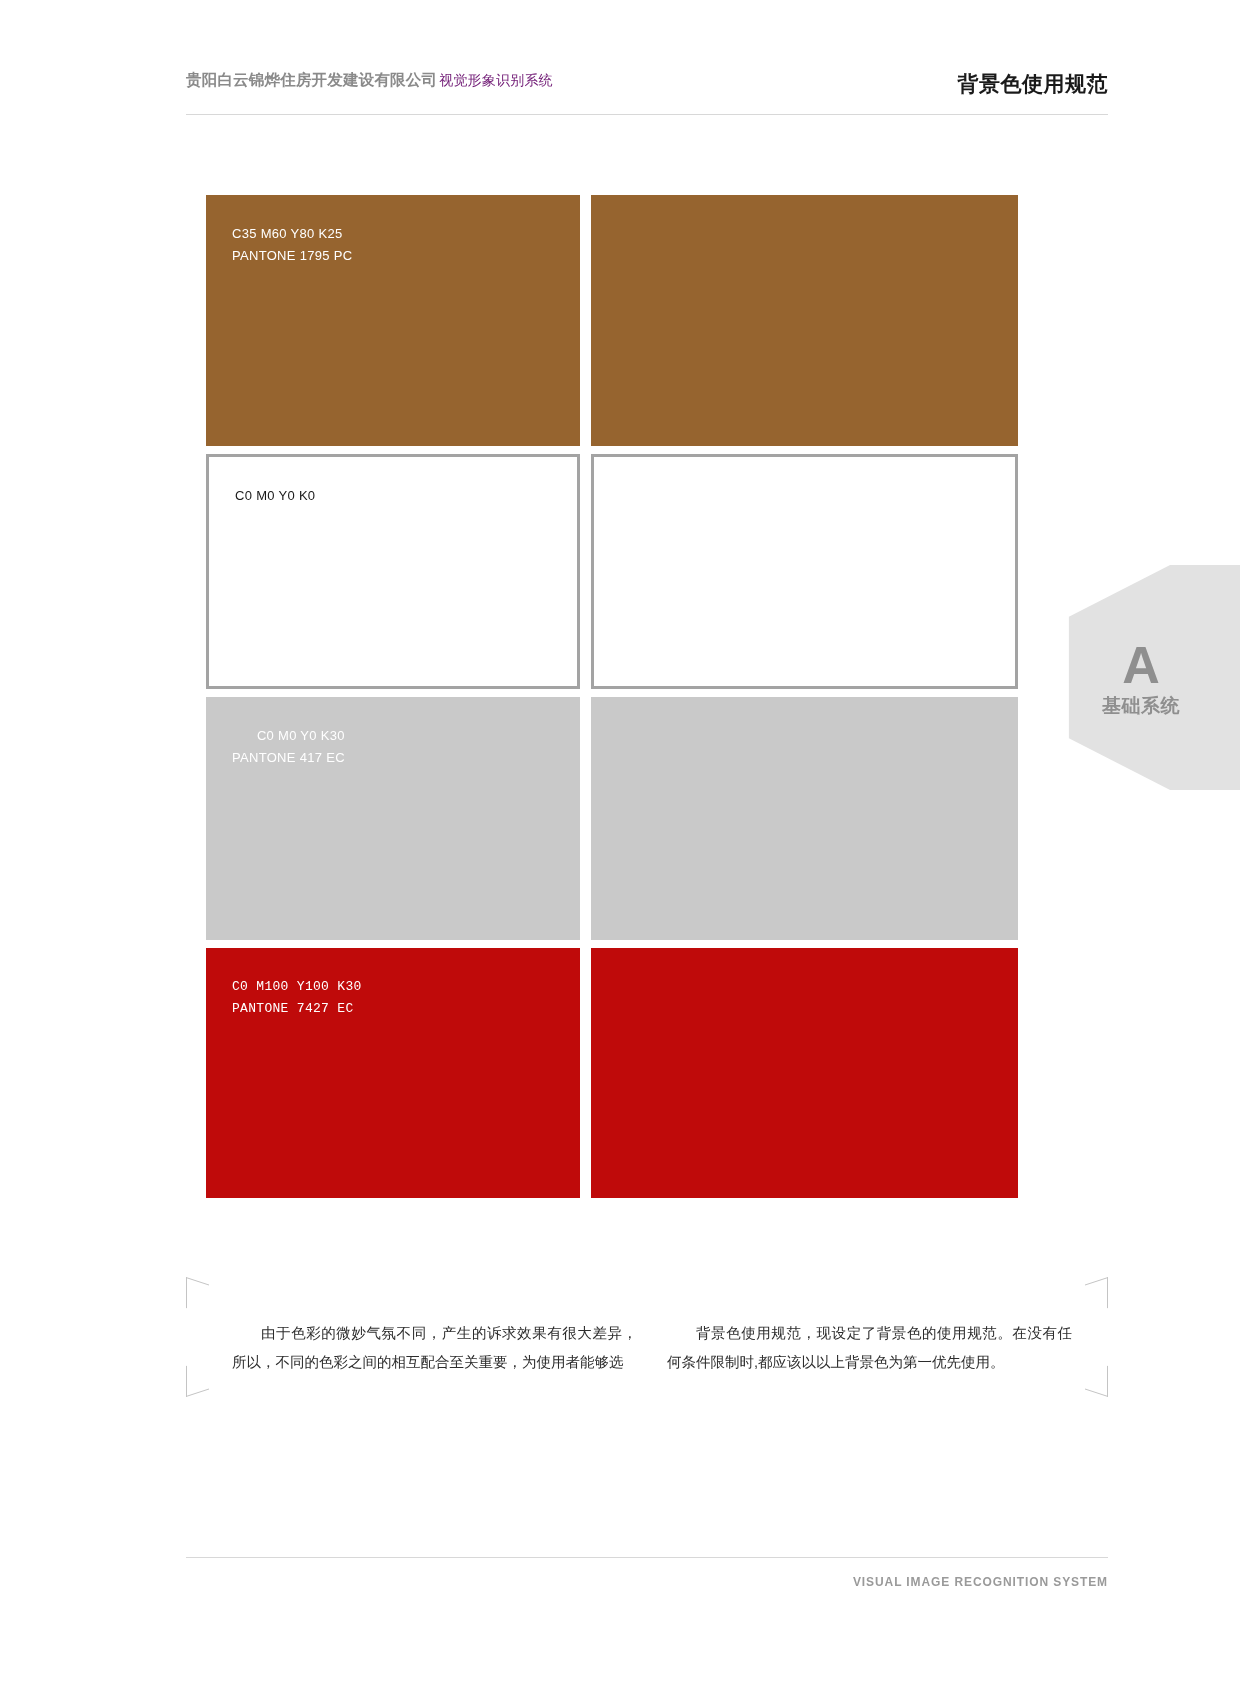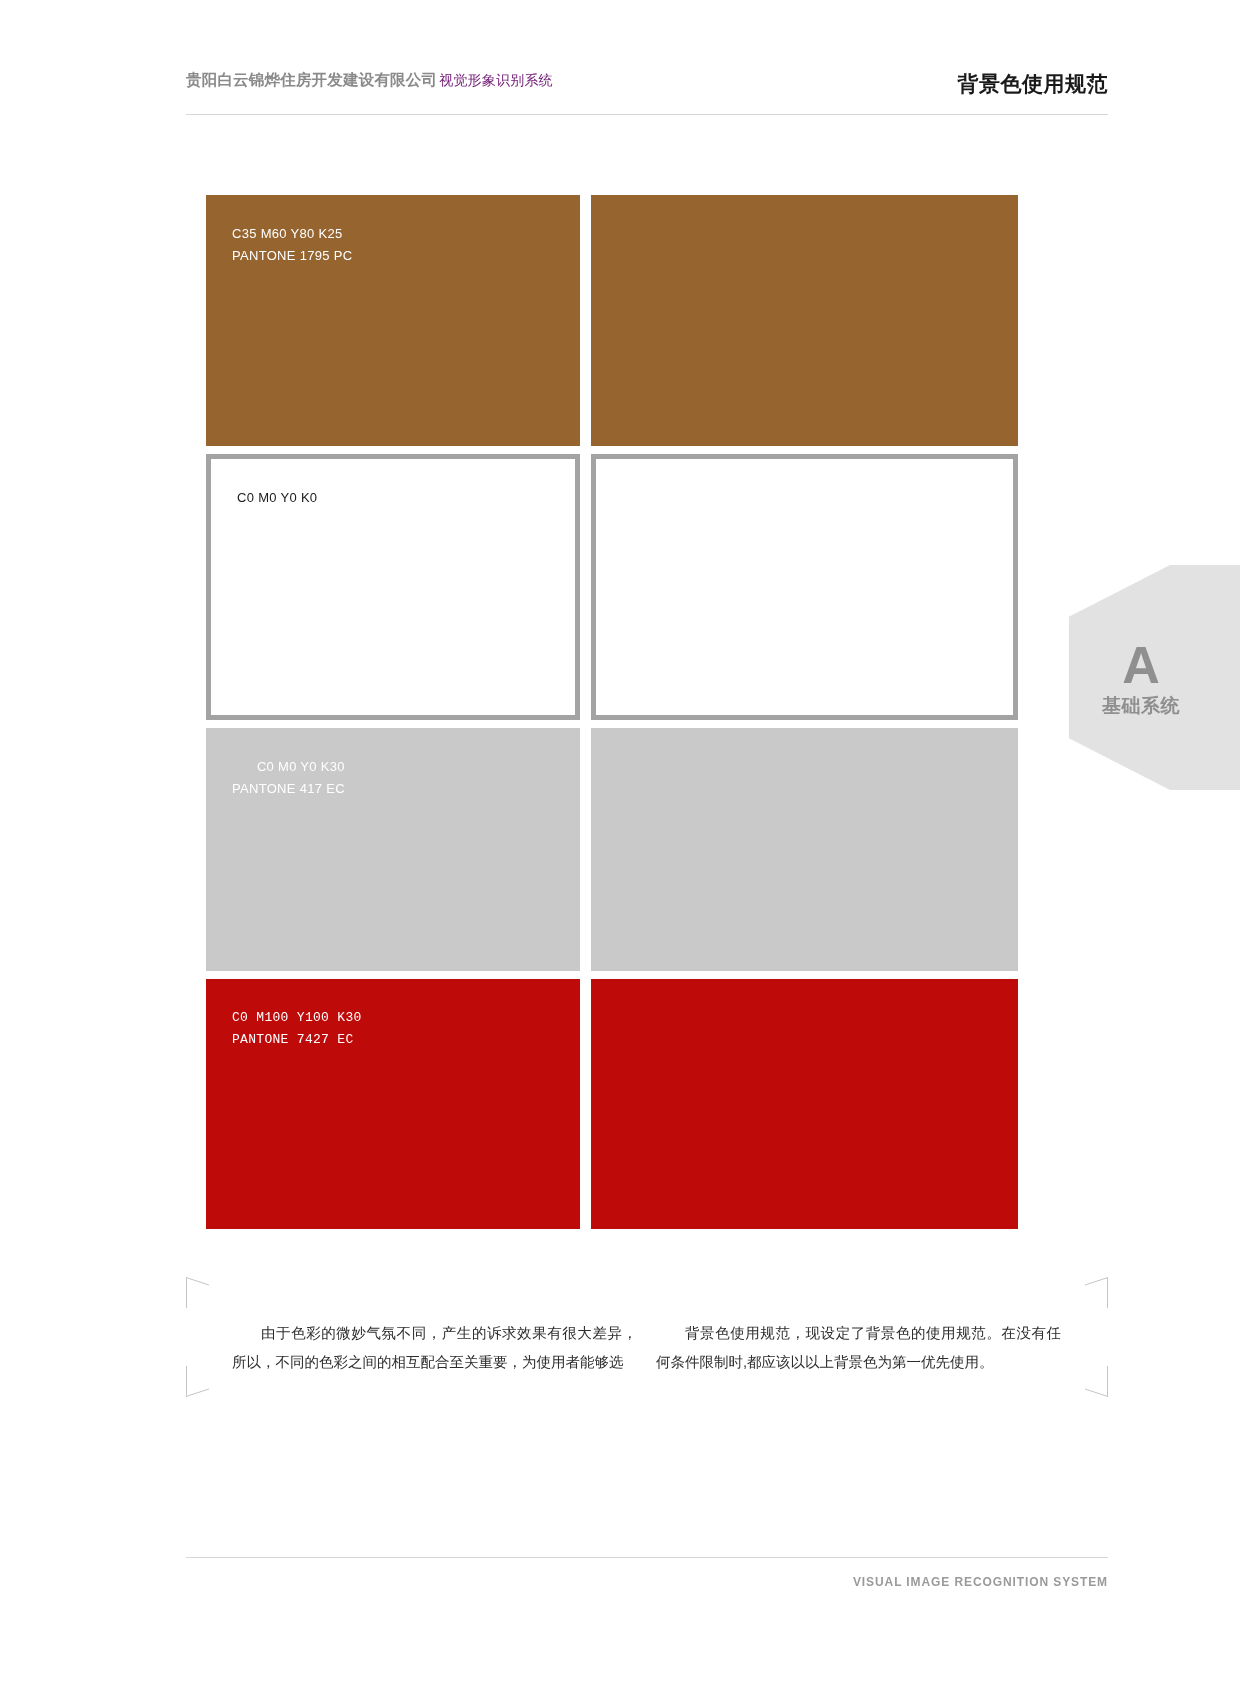--- a/index.html
+++ b/index.html
@@ -73,21 +73,21 @@
     gap: 11px;
     margin-bottom: 8px;
   }
   .swatch {
     position: relative;
     box-sizing: border-box;
   }
   .swatch.left  { width: 374px; }
   .swatch.right { width: 427px; }
   .swatch.brown { height: 251px; background: #96642f; }
-  .swatch.white { height: 266px; background: #ffffff; border: 5px solid #a3a3a3; }
+  .swatch.white { height: 235px; background: #ffffff; border: 3px solid #a3a3a3; }
   .swatch.gray  { height: 243px; background: #c9c9c9; text-align: right; }
   .swatch.red   { height: 250px; background: #bf0a0a; font-family: Liberation Mono, monospace; }
 
   .swatch-labels {
     position: absolute;
     left: 26px;
     top: 28px;
     line-height: 1.72;
   }
   .swatch-labels div {
@@ -152,21 +152,21 @@
   .corner.tr { right: 0;  top: 0;    border-width: 1px 1px 0 0; transform: skewY(-18deg); transform-origin: right top; }
   .corner.bl { left: 0;   bottom: 0; border-width: 0 0 1px 1px; transform: skewY(-18deg); transform-origin: left bottom; }
   .corner.br { right: 0;  bottom: 0; border-width: 0 1px 1px 0; transform: skewY(18deg); transform-origin: right bottom; }
 
   .note-columns {
     position: absolute;
     left: 46px;
     top: 42px;
     width: 840px;
     display: flex;
-    gap: 19px;
+    gap: 30px;
   }
   .note-col {
     width: 405px;
     font-size: 14.5px;
     line-height: 2.0;
     color: #2c2c2c;
     text-indent: 2em;
     text-align: justify;
   }
   .note-col.second { text-indent: 2em; }

